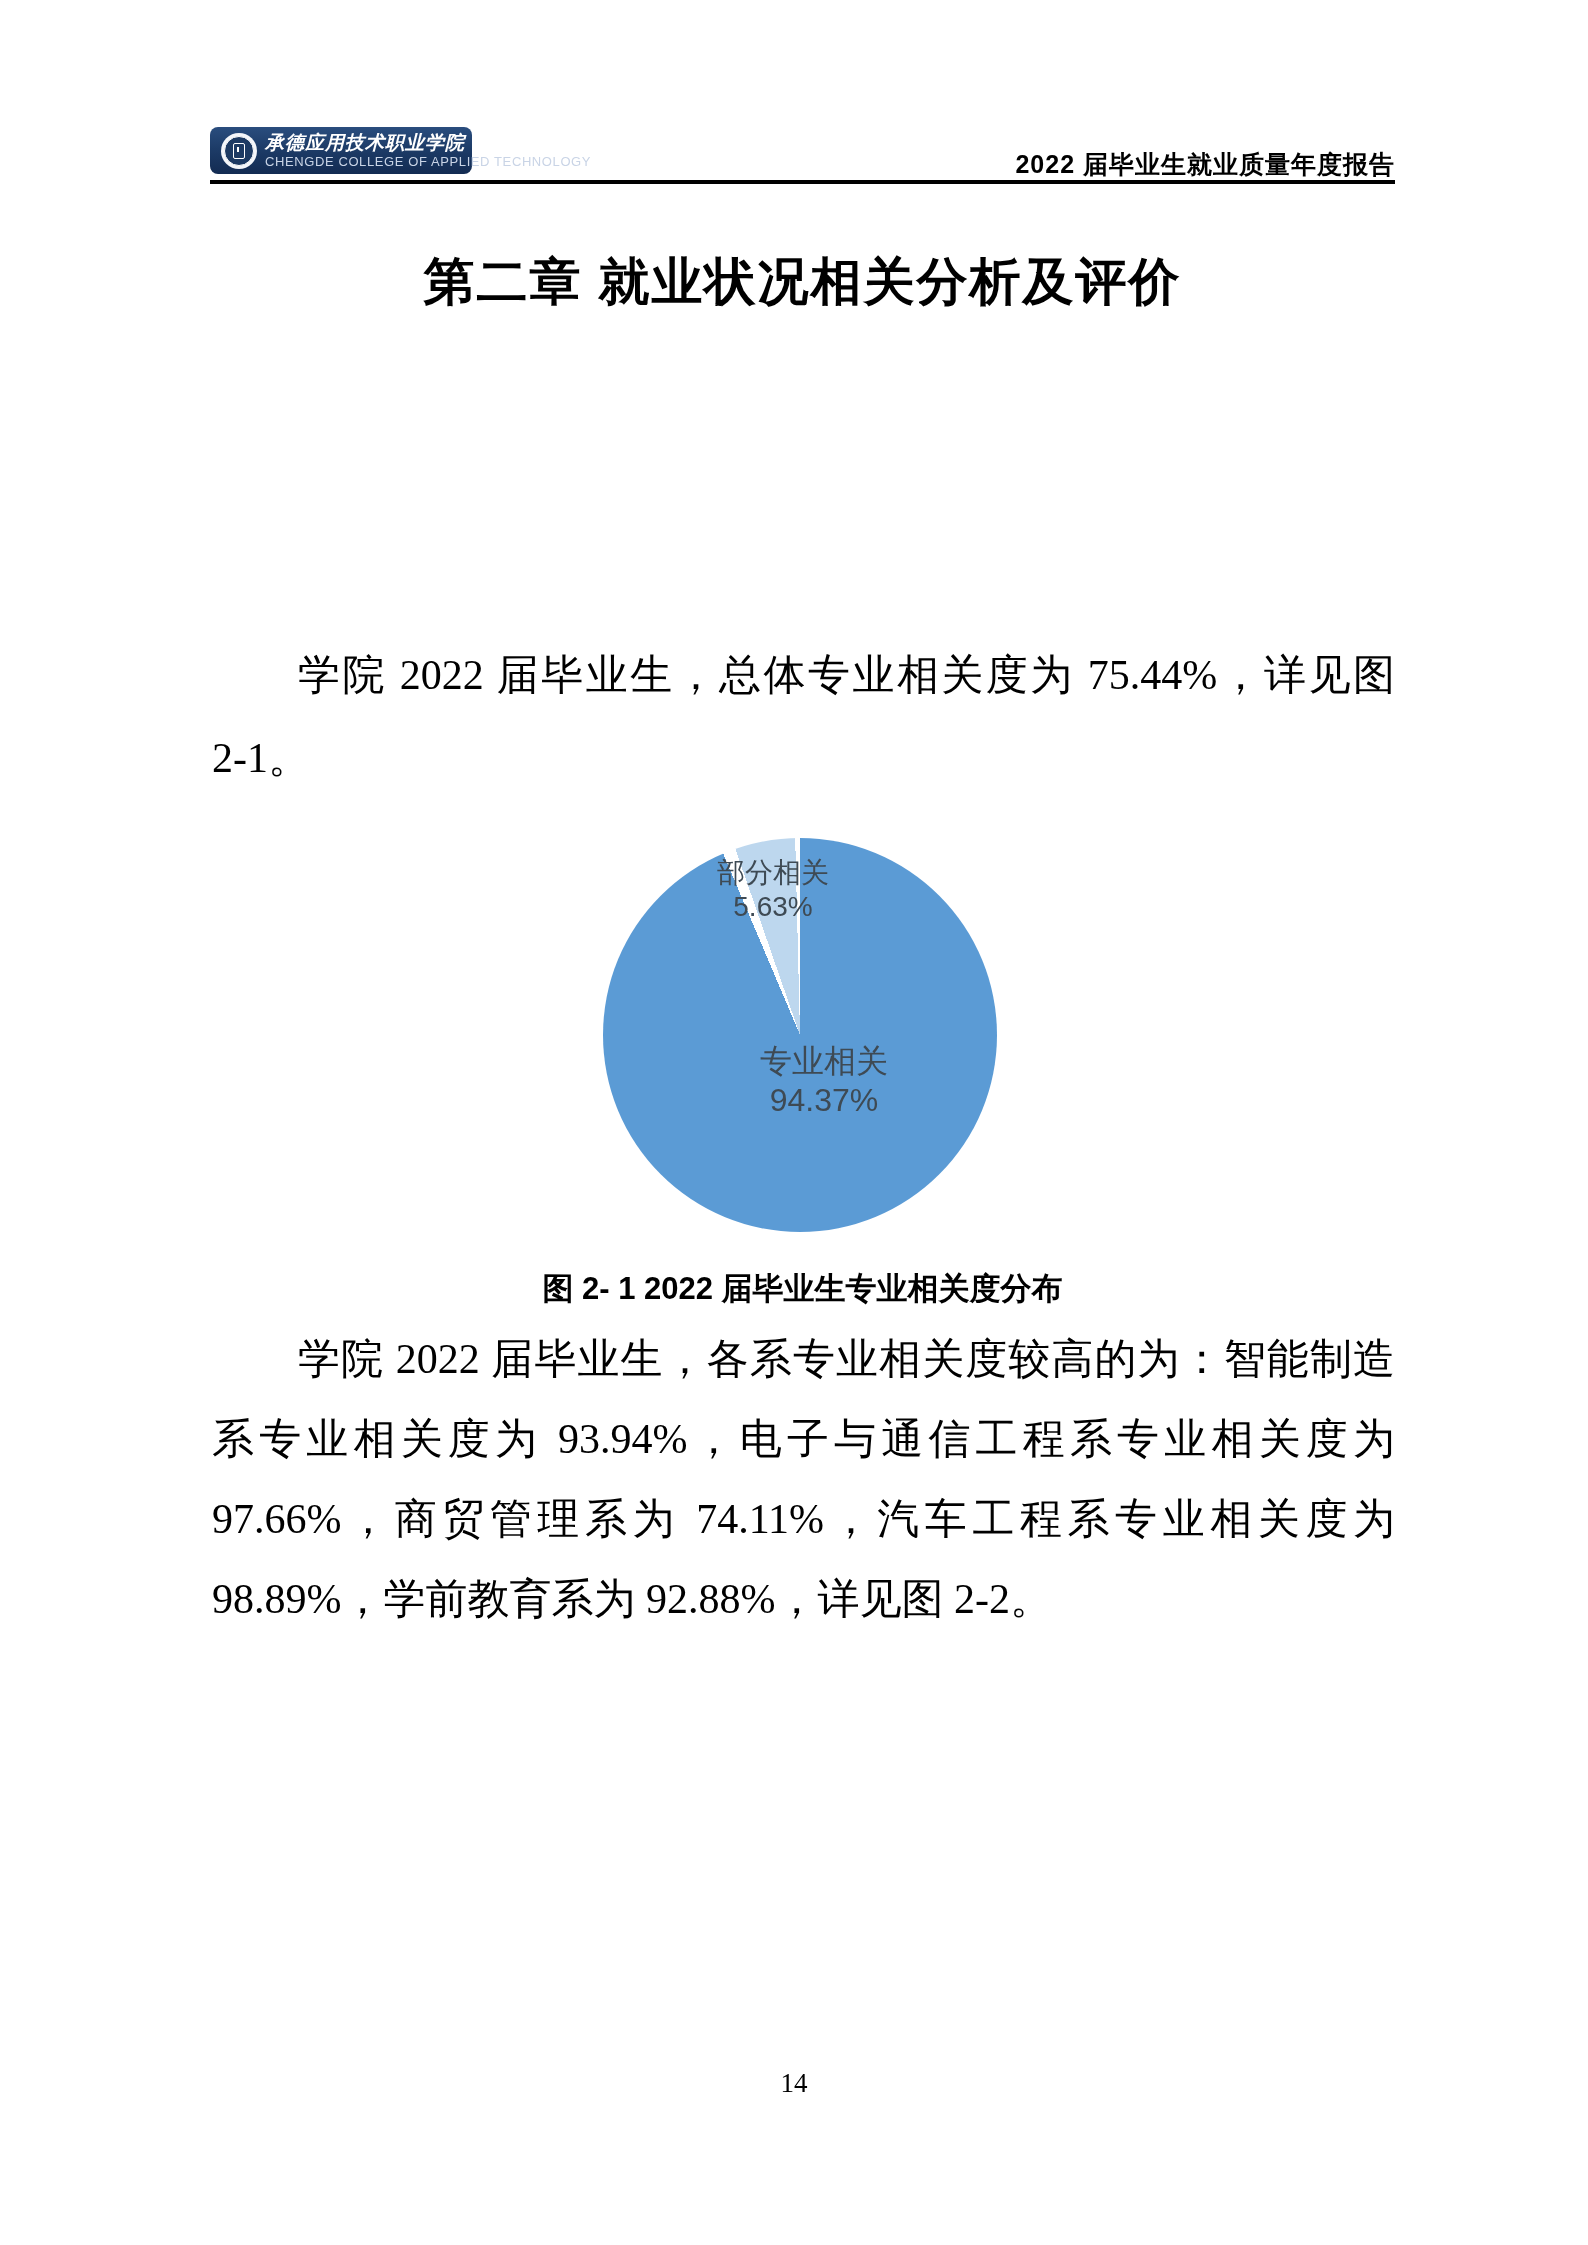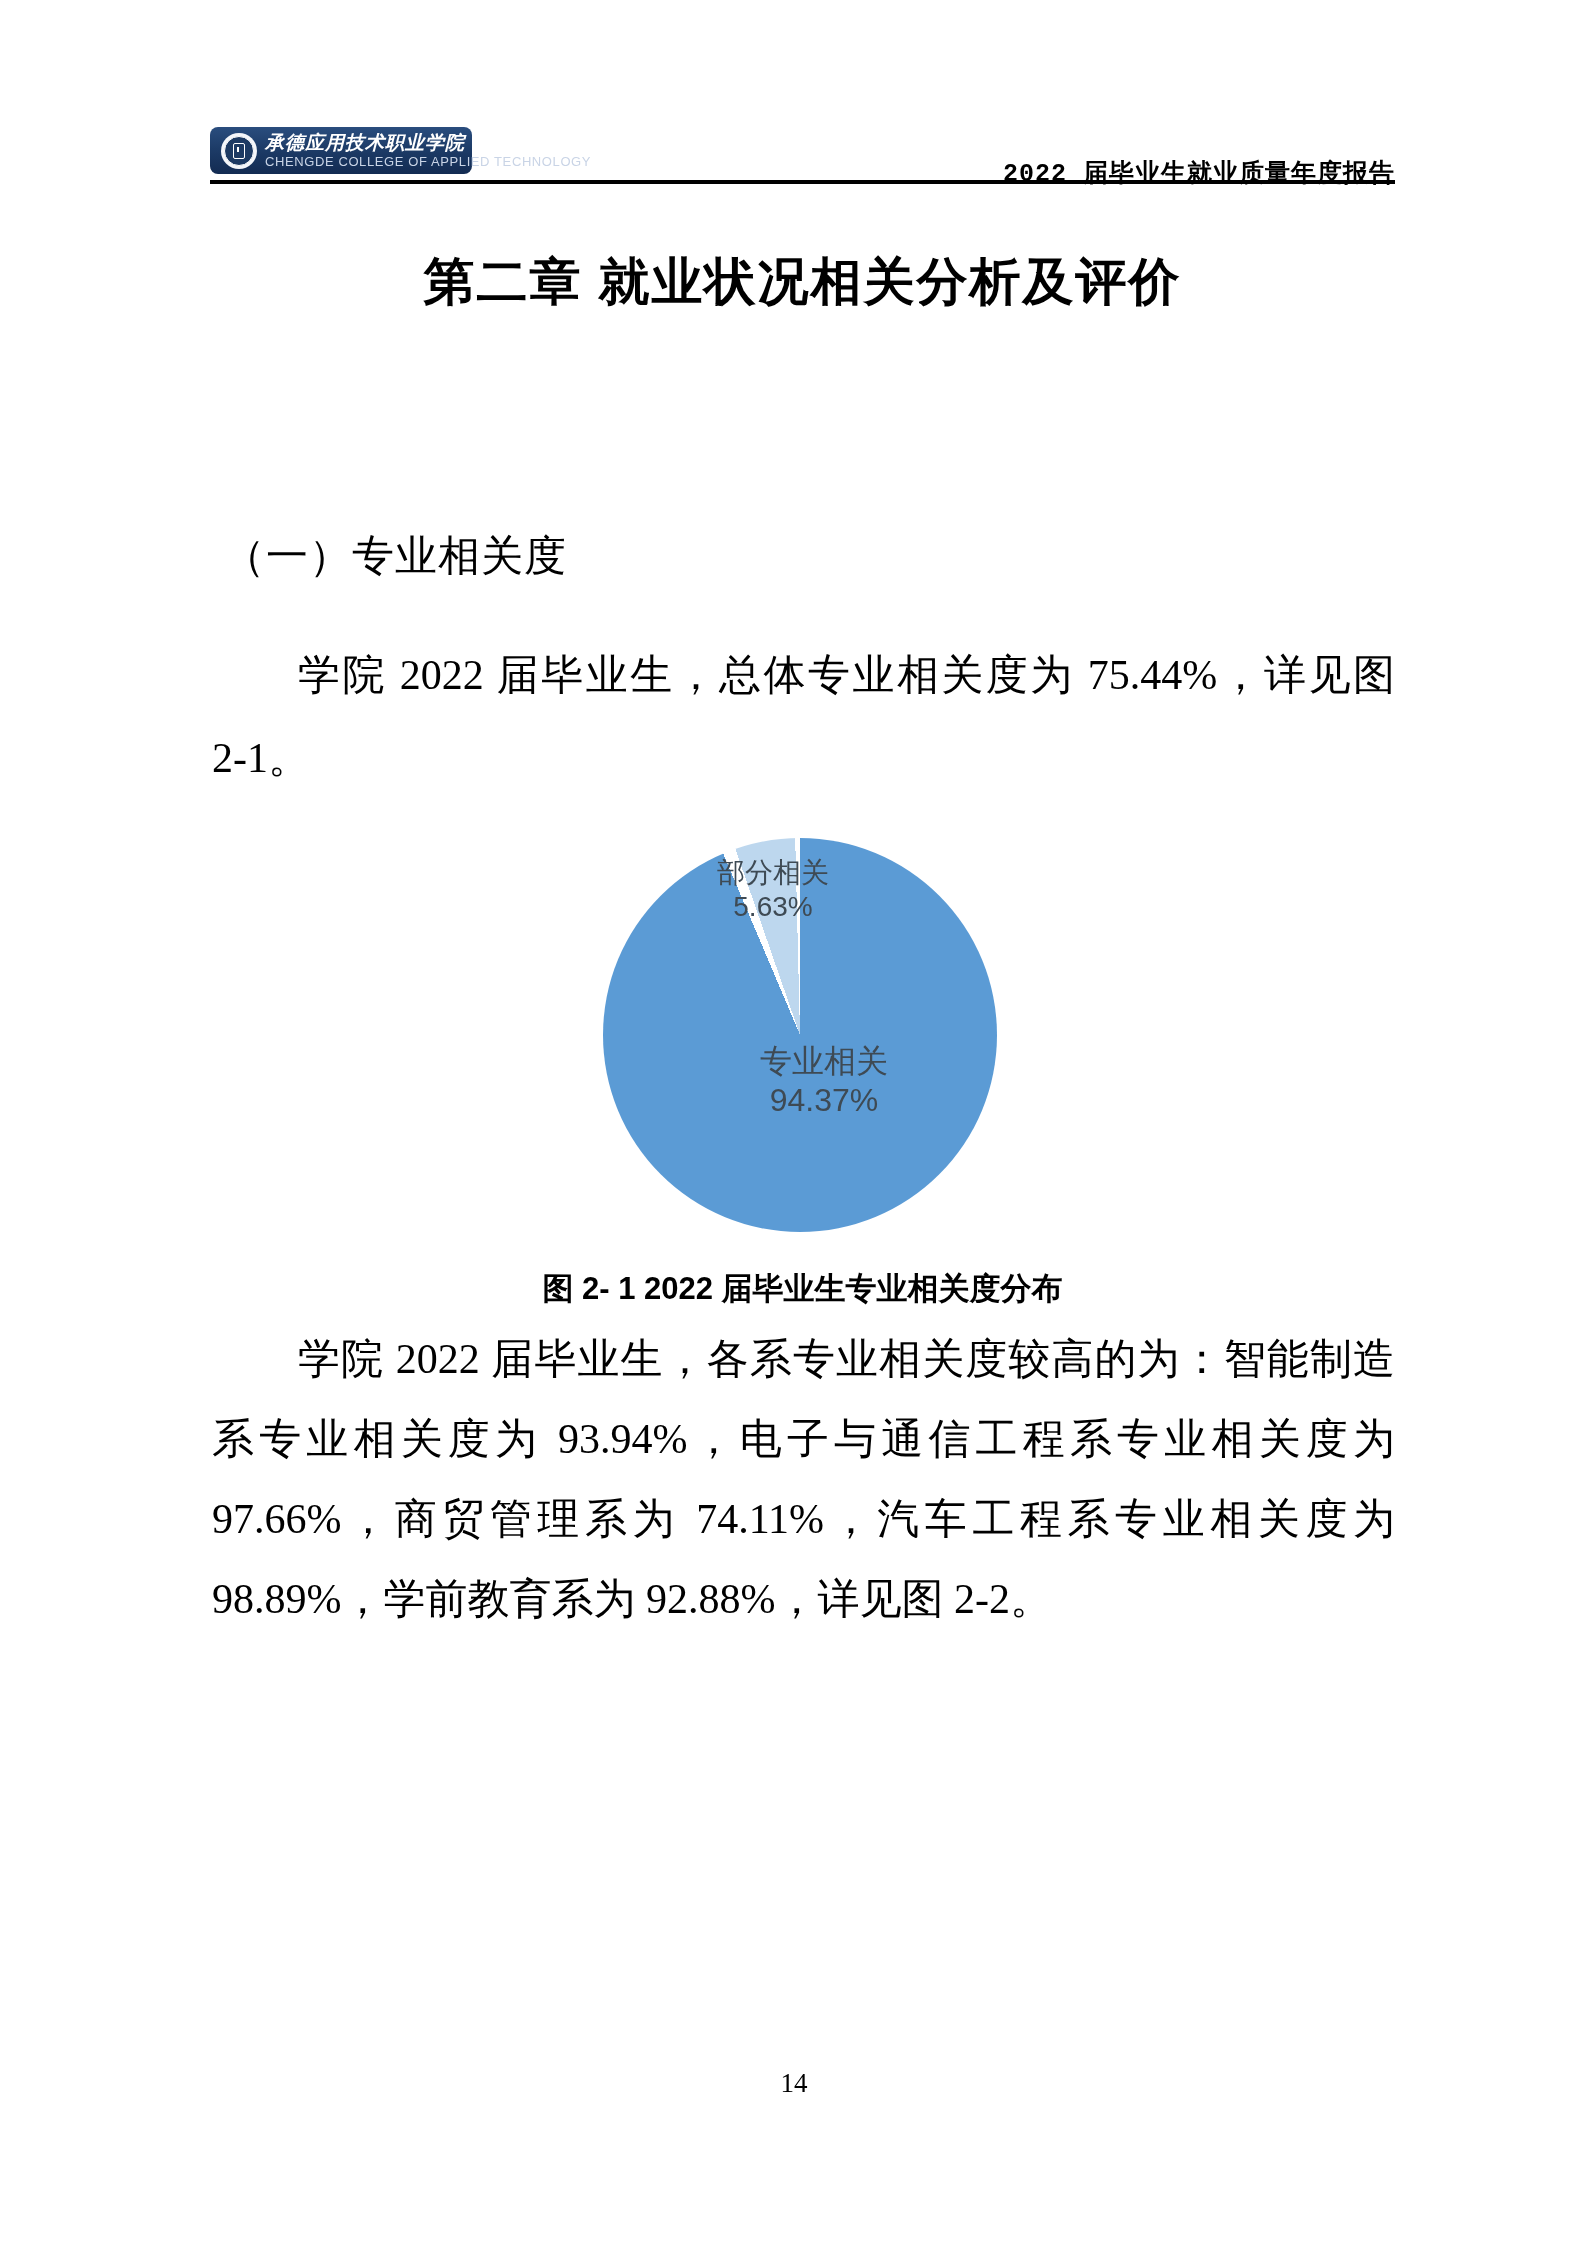--- a/index.html
+++ b/index.html
@@ -39,23 +39,23 @@
     font-family:"Liberation Serif","DejaVu Serif",serif;
     font-style:italic;font-weight:bold;
     font-size:19px;color:#ffffff;letter-spacing:1px;white-space:nowrap;
   }
   .logo-en{
     margin-top:3px;
     font-family:"Liberation Sans","DejaVu Sans",sans-serif;
     font-size:13px;color:#c9d4e6;letter-spacing:0.6px;white-space:nowrap;
   }
   .header-report-title{
-    position:absolute;top:156px;right:193px;
+    position:absolute;top:148px;right:193px;
     font-size:25px;font-weight:bold;letter-spacing:1px;
-    font-family:Liberation Mono, monospace;
+    font-family:Liberation Sans, sans-serif;
     margin-left:40px;
   }
   .header-rule{
     position:absolute;left:210px;top:180px;width:1185px;height:4px;
     background:#000000;
   }
   
   .chapter-title{
     position:absolute;left:210px;top:248px;width:1185px;
     text-align:center;
@@ -118,21 +118,20 @@
     </div>
     <div class="logo-text">
       <div class="logo-cn">承德应用技术职业学院</div>
       <div class="logo-en">CHENGDE COLLEGE OF APPLIED TECHNOLOGY</div>
     </div>
   </div>
   <div class="header-report-title">2022 届毕业生就业质量年度报告</div>
   <div class="header-rule"></div>
 
   <div class="chapter-title">第二章 就业状况相关分析及评价</div>
-  <div class="subsection-heading">（一）专业相关度</div>
 
   <div class="bodyline jline indent" style="top:650px">学院 2022 届毕业生，总体专业相关度为 75.44%，详见图</div>
   <div class="bodyline" style="top:733px">2-1。</div>
 
   <div class="pie" style="background: conic-gradient(rgb(91, 155, 213) 0deg, rgb(91, 155, 213) 337.032deg, rgb(255, 255, 255) 337.032deg, rgb(255, 255, 255) 340.832deg, rgb(189, 215, 238) 340.832deg, rgb(189, 215, 238) 358.6deg, rgb(255, 255, 255) 358.6deg, rgb(255, 255, 255) 360deg);"></div>
   <div class="pie-label pie-label-small" style="color: rgb(62, 74, 84);">
     <div>部分相关</div>
     <div>5.63%</div>
   </div>
   <div class="pie-label pie-label-big" style="color: rgb(62, 74, 84);">

